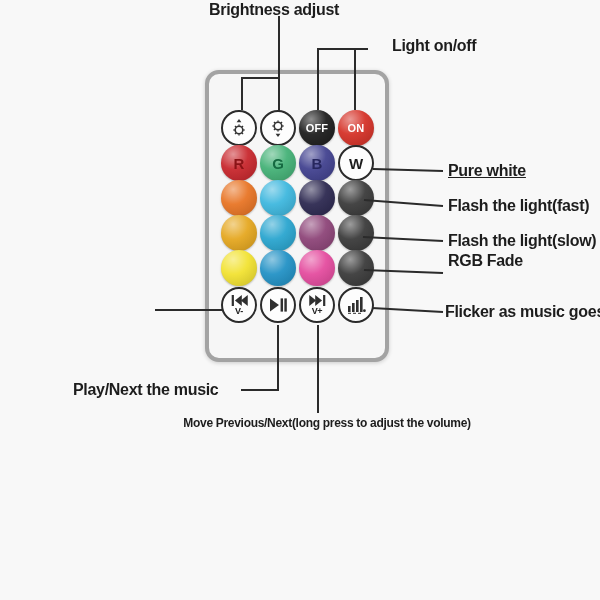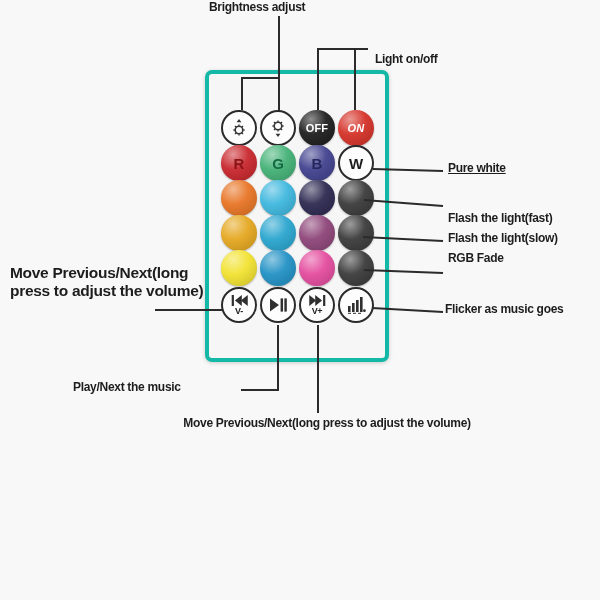--- a/index.html
+++ b/index.html
@@ -5,43 +5,43 @@
   html,body{margin:0;padding:0;}
   body{width:600px;height:600px;background:#f8f8f8;font-family:"Liberation Sans",sans-serif;}
   .stage{position:relative;width:600px;height:600px;background:#f8f8f8;overflow:hidden;}
 
   
   .lines{position:absolute;left:0;top:0;z-index:5;pointer-events:none;}
   .lines path{stroke:#2b2b2b;stroke-width:2;fill:none;}
 
   
   .remote{position:absolute;left:205px;top:70px;width:176px;height:284px;
-          border:4px solid #14b8a6;border-radius:7px;background:#f6f6f6;
+          border:4px solid #a3a3a3;border-radius:14px;background:#f6f6f6;
           box-shadow:0 1px 4px rgba(0,0,0,0.18);z-index:1;}
 
   
   .btn{position:absolute;width:36px;height:36px;border-radius:50%;box-sizing:border-box;
        display:flex;flex-direction:column;align-items:center;justify-content:center;}
   .solid{background-image:radial-gradient(circle at 34% 26%, rgba(255,255,255,0.50), rgba(255,255,255,0.06) 42%, rgba(0,0,0,0.16) 96%);
          box-shadow:0 1px 2px rgba(0,0,0,0.25);}
   .outline{background:#fdfdfd;border:2px solid #2b2b2b;}
   .c1{left:12px}.c2{left:51px}.c3{left:90px}.c4{left:129px}
   .r1{top:36px}.r2{top:71px}.r3{top:106px}.r4{top:141px}.r5{top:176px}.r6{top:213px}
   .btn .letter{font-weight:bold;font-size:15px;line-height:1;}
   .btn .small-label{font-weight:bold;font-size:9px;line-height:1;color:#222;margin-top:1px;letter-spacing:-0.3px;}
   .btn .onoff{font-weight:bold;font-size:11px;line-height:1;letter-spacing:0.2px;}
   .btn svg{display:block;}
 
   
-  .lbl{position:absolute;z-index:6;color:#1d1d1d;font-weight:bold;font-size:12px;
+  .lbl{position:absolute;z-index:6;color:#1d1d1d;font-weight:bold;font-size:16px;
        line-height:1.16;letter-spacing:-0.3px;white-space:nowrap;}
   .lbl-brightness{left:209px;top:1px;}
-  .lbl-light{left:375px;top:37px;margin-top:16px;}
+  .lbl-light{left:392px;top:37px;}
   .lbl-pure-white{left:448px;top:162px;text-decoration:underline;}
-  .lbl-flash-fast{left:448px;top:197px;margin-top:15px;}
+  .lbl-flash-fast{left:448px;top:197px;}
   .lbl-flash-slow{left:448px;top:232px;text-align:right;}
   .lbl-rgb-fade{left:448px;top:252px;}
   .lbl-flicker{left:445px;top:303px;}
   .lbl-left-volume{left:10px;top:264px;white-space:normal;width:210px;line-height:18px;font-size:15.5px;}
   .lbl-play-pause{left:73px;top:381px;}
   .lbl-bottom-volume{left:327px;top:417px;transform:translateX(-50%);font-size:12px;}
 </style>
 </head>
 <body>
 
@@ -91,21 +91,21 @@
           <line x1="15" y1="5" x2="14" y2="6"></line>
             <line x1="8" y1="12" x2="7" y2="13"></line>
         </g>
         <polygon points="11,20 8.6,16.8 13.4,16.8" fill="#333"></polygon>
       </svg>
     </div>
     <div class="btn solid r1 c3" style="background-color: rgb(29, 29, 29);">
       <span class="onoff" style="color: rgb(255, 255, 255);">OFF</span>
     </div>
     <div class="btn solid r1 c4" style="background-color: rgb(213, 49, 39);">
-      <span class="onoff" style="color: rgb(255, 255, 255); font-style: italic;">ON</span>
+      <span class="onoff" style="color: rgb(255, 255, 255);">ON</span>
     </div>
 
     <div class="btn solid r2 c1" style="background-color: rgb(200, 38, 44);">
       <span class="letter" style="color: rgb(138, 19, 22);">R</span>
     </div>
     <div class="btn solid r2 c2" style="background-color: rgb(67, 177, 118);">
       <span class="letter" style="color: rgb(21, 106, 65);">G</span>
     </div>
     <div class="btn solid r2 c3" style="background-color: rgb(65, 65, 143);">
       <span class="letter" style="color: rgb(38, 38, 94);">B</span>
@@ -166,20 +166,16 @@
     </div>
   </div>
 
   <div class="lbl lbl-brightness">Brightness adjust</div>
   <div class="lbl lbl-light">Light on/off</div>
   <div class="lbl lbl-pure-white">Pure white</div>
   <div class="lbl lbl-flash-fast">Flash the light(fast)</div>
   <div class="lbl lbl-flash-slow">Flash the light(slow)</div>
   <div class="lbl lbl-rgb-fade">RGB Fade</div>
   <div class="lbl lbl-flicker">Flicker as music goes</div>
-  <div class="lbl lbl-left-volume">
-    <span>Move Previous/Next(long</span><br>
-    <span>press to adjust the volume)</span>
-  </div>
   <div class="lbl lbl-play-pause">Play/Next the music</div>
   <div class="lbl lbl-bottom-volume">Move Previous/Next(long press to adjust the volume)</div>
 
 </div>
 
 </body></html>

